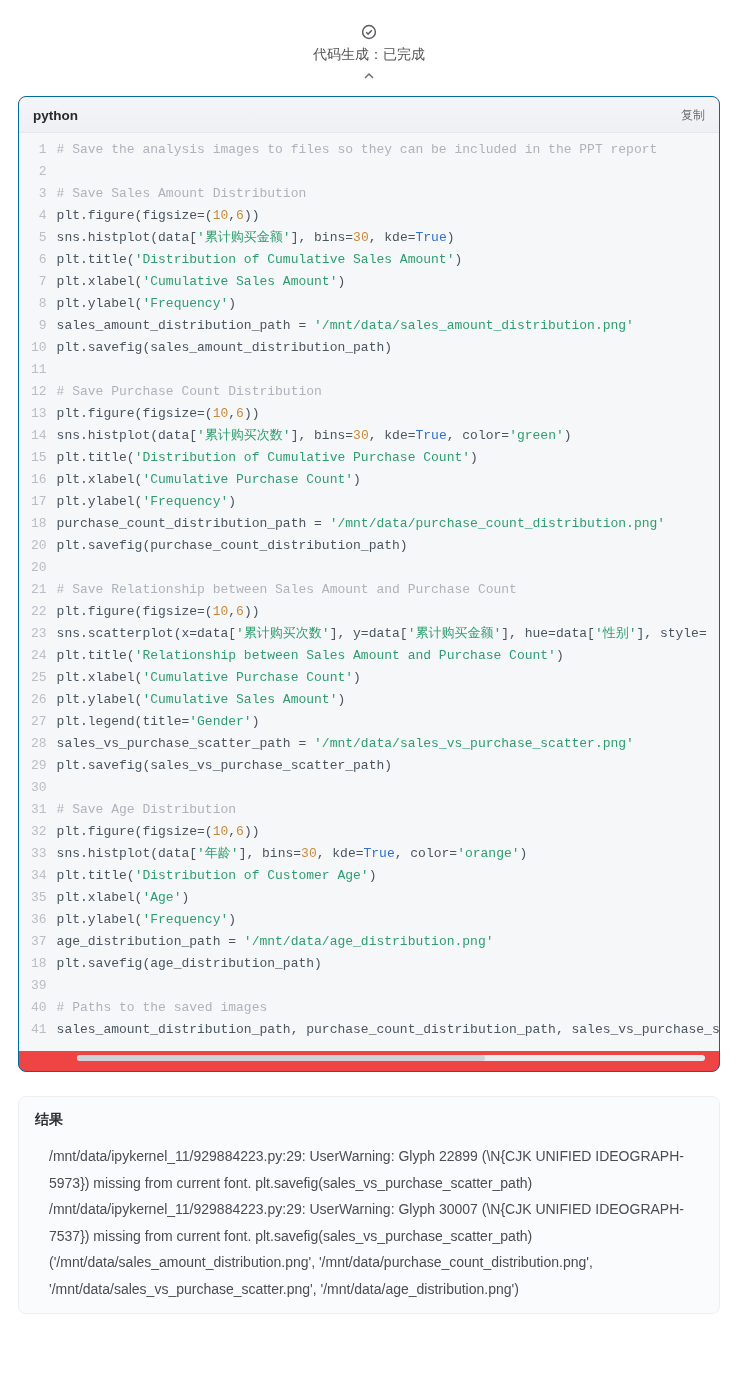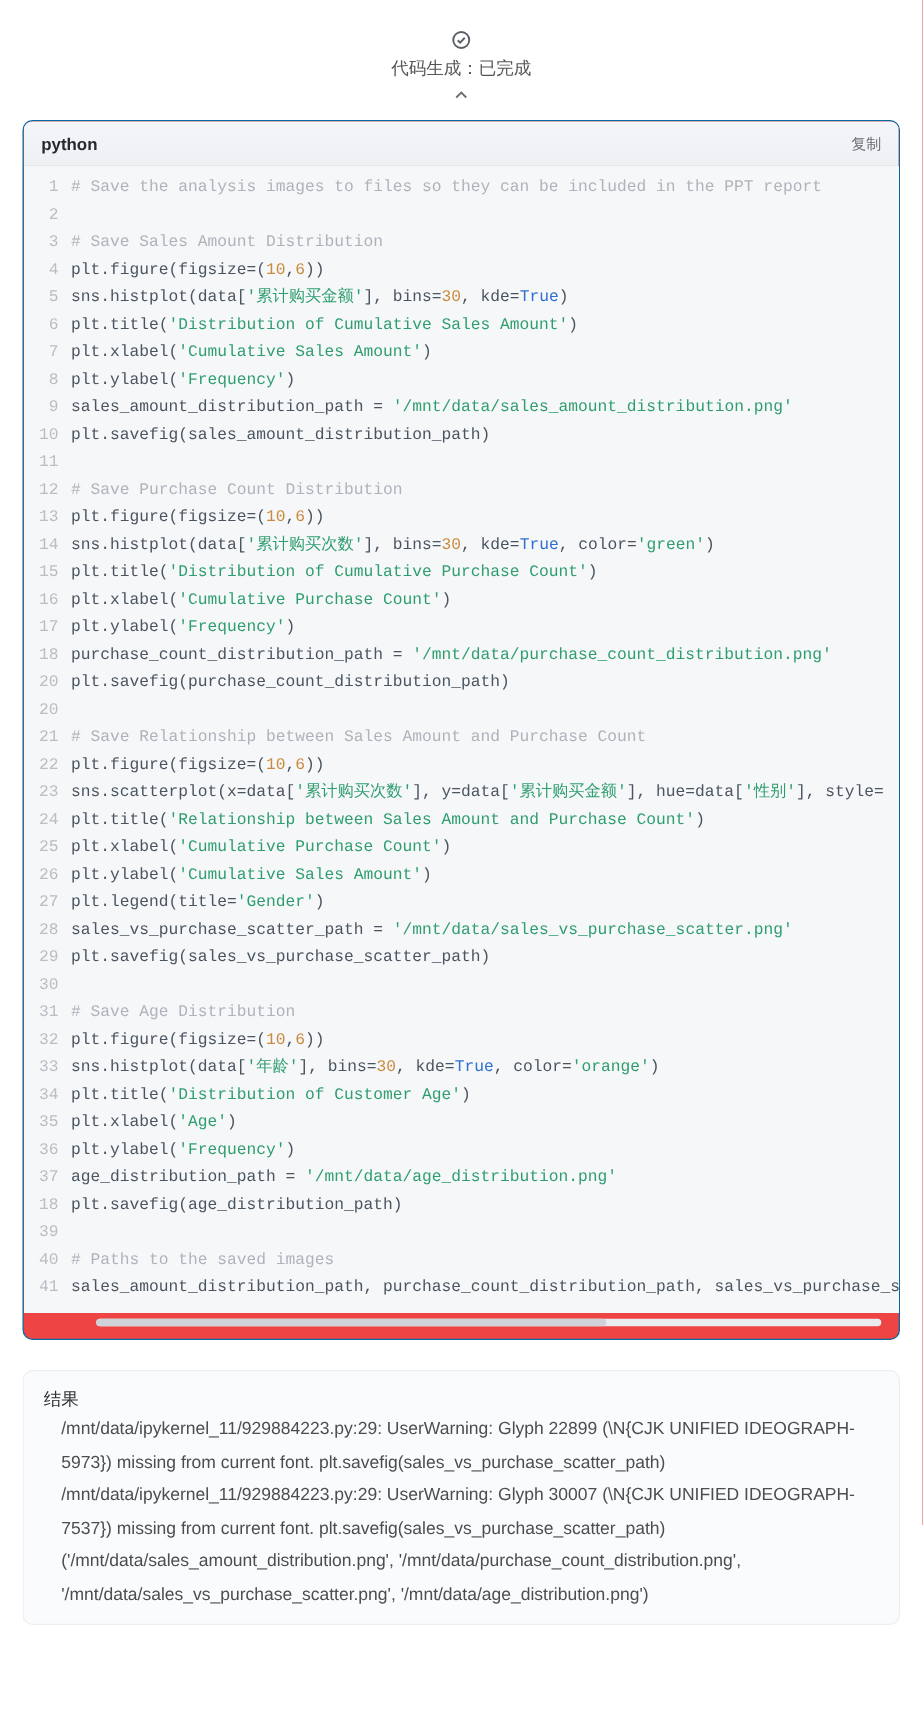--- a/index.html
+++ b/index.html
@@ -111,23 +111,24 @@
   }
 
   .result-card {
     margin-top: 24px;
     background: #fafbfc;
     border: 1px solid #eceef1;
     border-radius: 8px;
     padding: 14px 16px 10px 16px;
   }
   .result-title {
-    font-weight: 400;
+    font-weight: 700;
     font-size: 14px;
     color: #2c2f33;
+    margin-bottom: 14px;
   }
   .result-body {
     font-size: 14px;
     color: #4a4d52;
     line-height: 1.9;
     padding: 0 10px 0 14px;
     word-break: break-word;
   }
 </style>
 </head>

